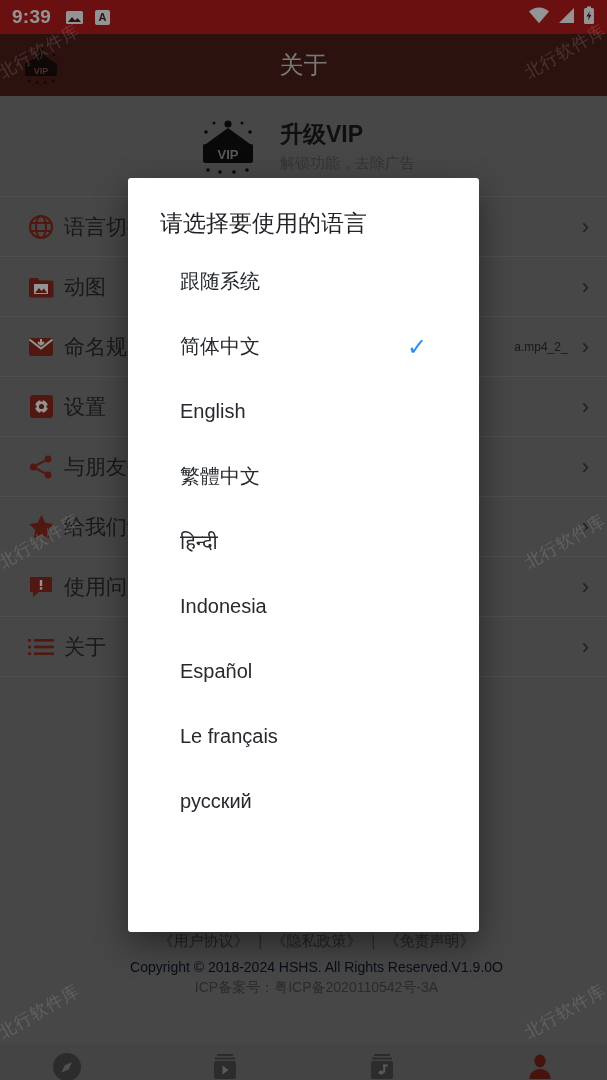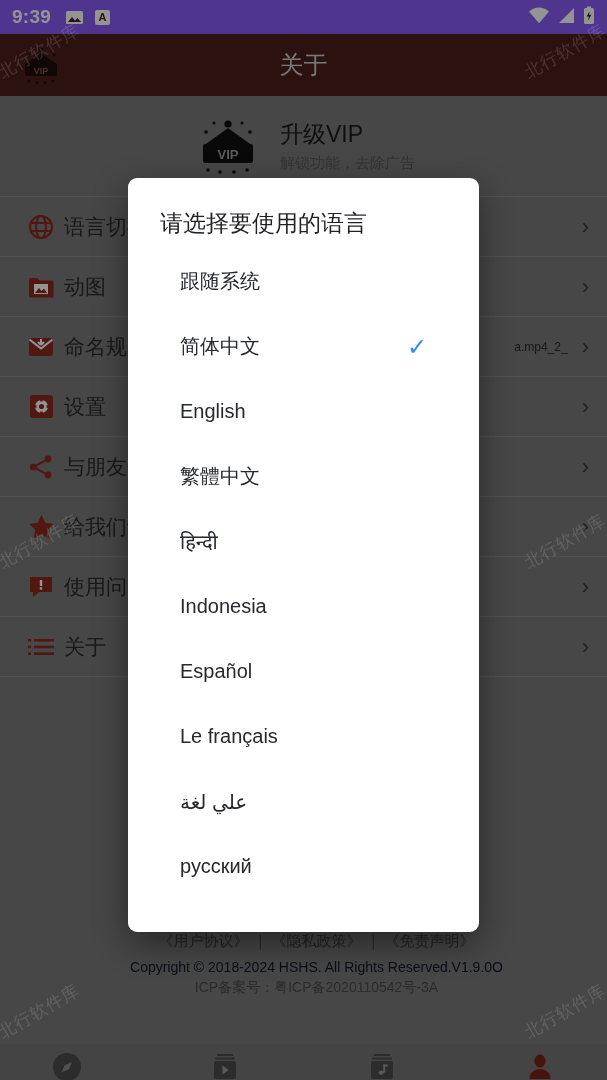--- a/index.html
+++ b/index.html
@@ -11,21 +11,21 @@
     position:relative;
   }
   #app{position:absolute;inset:0;width:607px;height:1080px;overflow:hidden;}
 
   
   .scrim{position:absolute;inset:0;background:rgba(0,0,0,0.42);z-index:50;pointer-events:none;}
 
   
   .statusbar{
     position:absolute;top:0;left:0;width:607px;height:34px;
-    background:#8b5cf6;color:#fff;z-index:10;
+    background:#b91c1c;color:#fff;z-index:10;
     display:flex;align-items:center;padding:0 12px;box-sizing:border-box;
   }
   .sb-time{font-size:19px;font-weight:bold;letter-spacing:.3px;margin-right:14px;}
   .sb-icon{margin-right:10px;display:flex;align-items:center;}
   .sb-right{margin-left:auto;display:flex;align-items:center;gap:7px;}
 
   
   .titlebar{
     position:absolute;top:34px;left:0;width:607px;height:62px;
     background:#4a1f1a;z-index:10;
@@ -40,21 +40,21 @@
   
   .content{
     position:absolute;top:96px;left:0;width:607px;height:904px;
     background:#7a7a7a;z-index:5;
   }
 
   
   .vipbanner{height:100px;display:flex;align-items:center;justify-content:center;gap:16px;}
   .vip-badge{width:72px;height:62px;position:relative;flex:none;}
   .vip-texts{display:flex;flex-direction:column;gap:4px;}
-  .vip-title{font-size:23px;font-weight:normal;color:#1a1a1a;}
+  .vip-title{font-size:23px;font-weight:bold;color:#1a1a1a;}
   .vip-sub{font-size:15px;color:#5a5a5a;}
 
   
   .listwrap{border-top:1px solid #8a8a8a;}
   .row{
     height:60px;display:flex;align-items:center;
     border-bottom:1px solid #8a8a8a;padding:0 18px;box-sizing:border-box;
   }
   .row-ico{width:46px;flex:none;display:flex;align-items:center;justify-content:center;}
   .row-label{font-size:21px;color:#2b2b2b;}
@@ -80,21 +80,21 @@
   
   .wm{
     position:absolute;color:rgba(255,255,255,0.14);font-size:17px;
     transform:rotate(-30deg);white-space:nowrap;z-index:60;pointer-events:none;
     letter-spacing:1px;
   }
 
   
   .dialog{
     position:absolute;left:128px;top:178px;width:351px;height:754px;
-    background:#ffffff;border-radius:9px;z-index:100;
+    background:#ffffff;border-radius:3px;z-index:100;
     box-shadow:0 12px 34px rgba(0,0,0,.45);
     overflow:hidden;
   }
   .dlg-title{
     font-size:23px;color:#1f2226;padding:30px 32px 10px 32px;font-weight:500;
   }
   .dlg-list{padding:0 0 10px 0;}
   .dlg-item{
     height:65px;display:flex;align-items:center;padding:0 52px;box-sizing:border-box;
     font-size:20px;color:#262a2f;
@@ -390,24 +390,20 @@
       <div class="dlg-item">
         <span>Español</span>
 
       </div>
 
       <div class="dlg-item">
         <span>Le français</span>
 
       </div>
 
-      <div class="dlg-item">
-        <span class="rtl">علي لغة</span>
-
-      </div>
 
       <div class="dlg-item">
         <span>русский</span>
 
       </div>
 
     </div>
   </div>
 
   <div class="wm" style="left:-6px;top:40px;">北行软件库</div>

